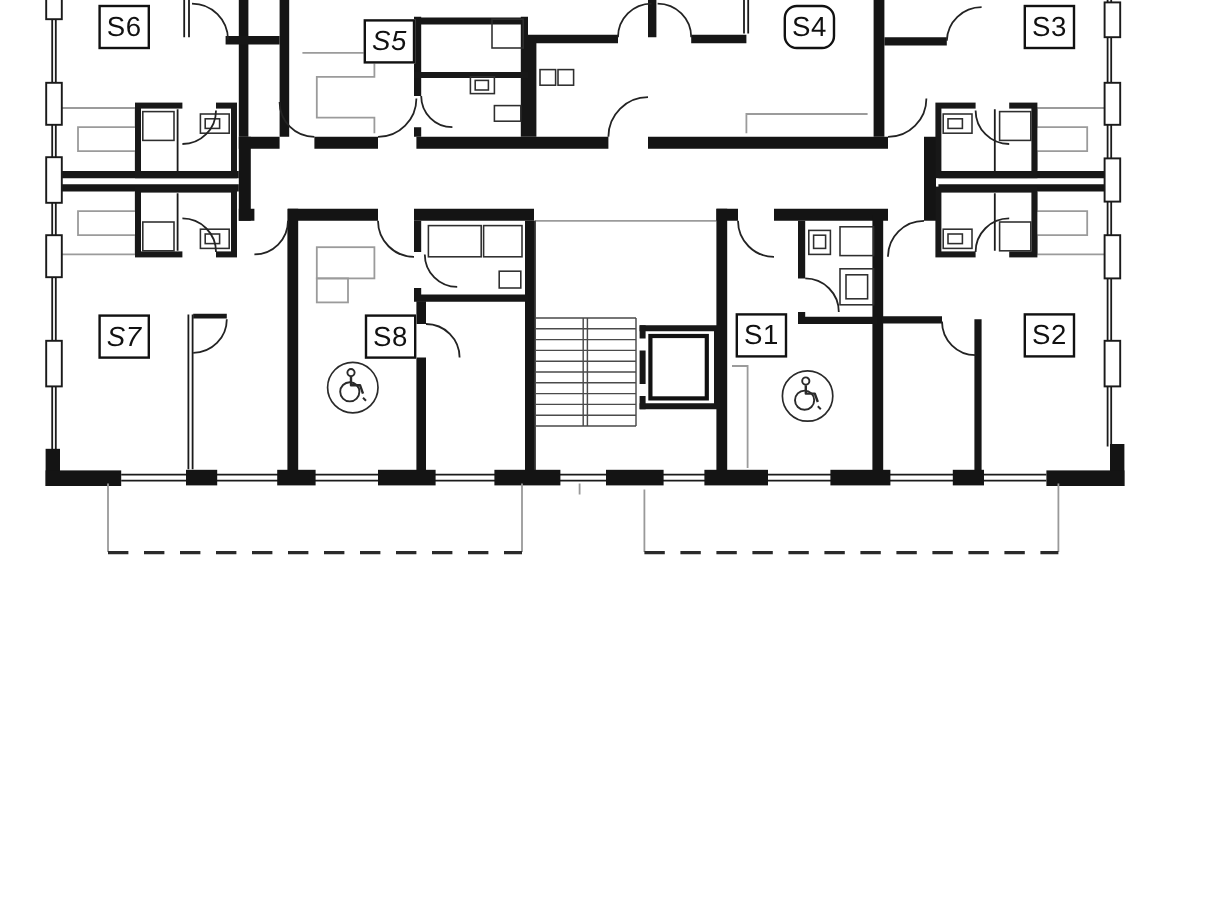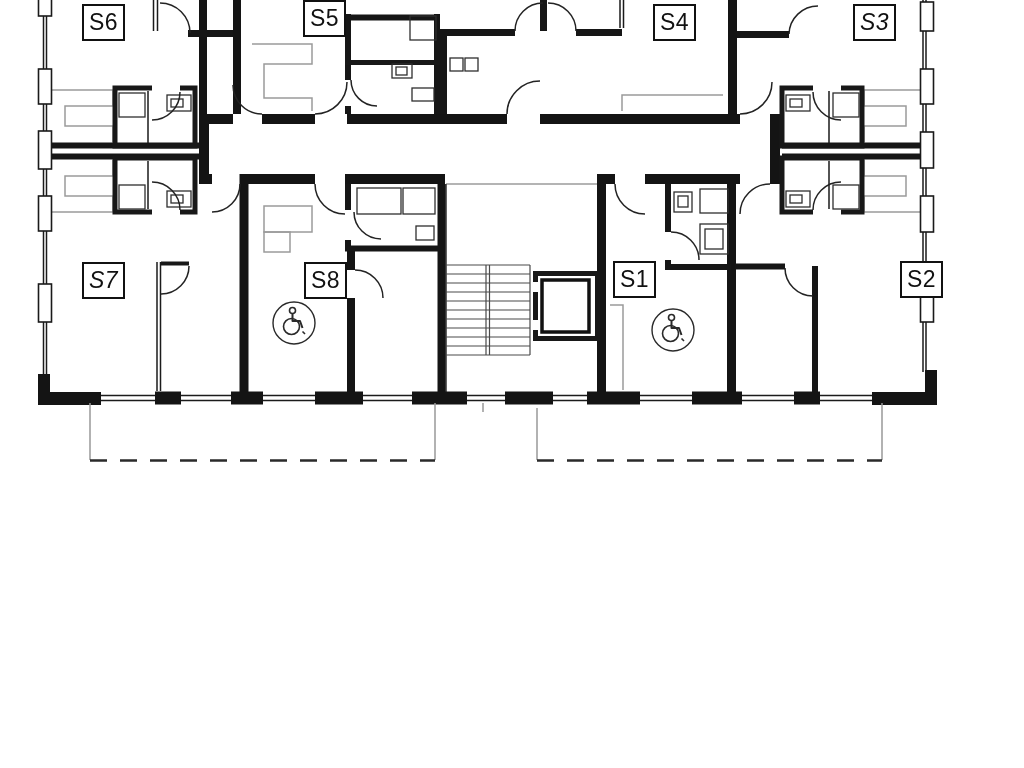--- a/index.html
+++ b/index.html
@@ -212,20 +212,20 @@
     <g transform="translate(673,330)">
       <circle r="21" fill="none" stroke="#2a2a2a" stroke-width="1.4"></circle>
       <circle cx="-1.5" cy="-12.5" r="3" fill="none" stroke="#2a2a2a" stroke-width="1.6"></circle>
       <path d="M-1.5,-9 L-1.5,-2 L6,-2 L8.5,5" fill="none" stroke="#2a2a2a" stroke-width="2" stroke-linejoin="round"></path>
       <circle cx="-2.5" cy="3.5" r="8" fill="none" stroke="#2a2a2a" stroke-width="1.6"></circle>
       <path d="M8.5,8.5 L11,11" stroke="#2a2a2a" stroke-width="1.6"></path>
     </g>
   </svg>
 
   <div class="room-label" style="left:82px;top:4px;">S6</div>
-  <div class="room-label" style="left:303px;top:0;">S5</div>
-  <div class="room-label" style="left:653px;top:4px;">S4</div>
-  <div class="room-label" style="left:853px;top:4px;font-style:italic;">S3</div>
+  <div class="room-label" style="left:303px;top:16px;font-style:italic;">S5</div>
+  <div class="room-label" style="left:653px;top:4px;border-radius:11px;">S4</div>
+  <div class="room-label" style="left:853px;top:4px;">S3</div>
   <div class="room-label" style="left:82px;top:262px;font-style:italic;">S7</div>
   <div class="room-label" style="left:304px;top:262px;text-align:right;">S8</div>
   <div class="room-label" style="left:613px;top:261px;text-align:right;">S1</div>
-  <div class="room-label" style="left:900px;top:261px;">S2</div>
+  <div class="room-label" style="left:853px;top:261px;">S2</div>
 </div>
 
 </body></html>

